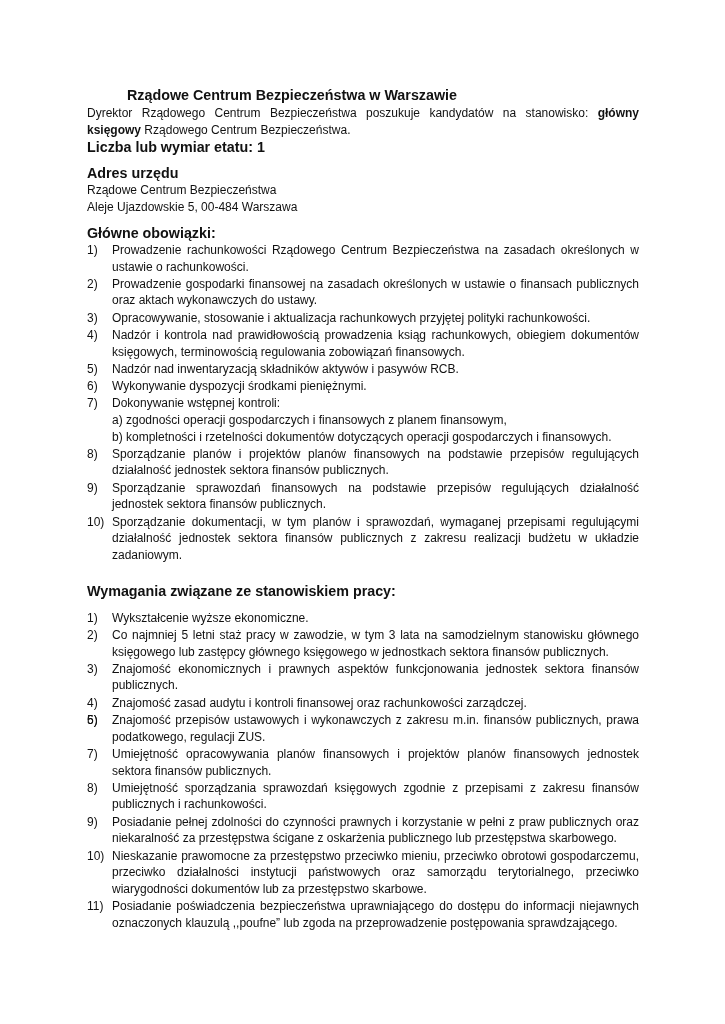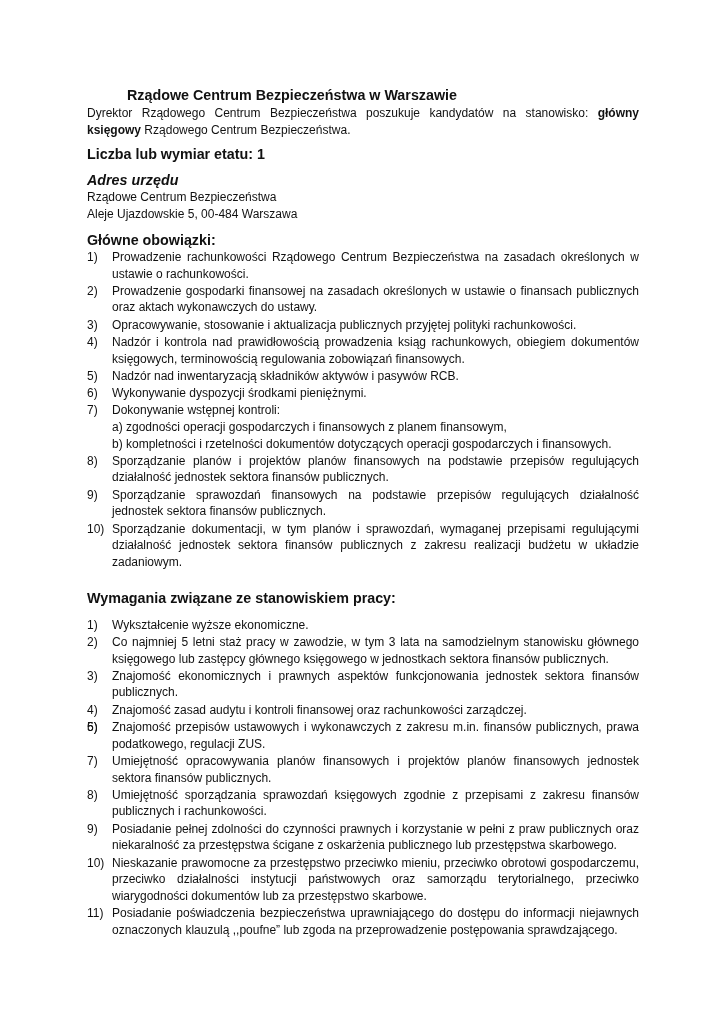--- a/index.html
+++ b/index.html
@@ -4,22 +4,22 @@
 <style>
   html, body { margin: 0; padding: 0; background: #ffffff; }
   body { width: 725px; height: 1024px; position: relative; overflow: hidden;
          font-family: "Liberation Sans", "DejaVu Sans", sans-serif; color: #111; }
   .page { position: absolute; left: 87px; top: 86px; width: 552px; font-size: 12px; line-height: 16.7px; }
   h1, h2 { margin: 0; font-weight: bold; color: #111; }
   h1 { font-size: 14.3px; line-height: 18px; margin-left: 40px; }
   h2 { font-size: 14.3px; line-height: 18px; }
   p { margin: 0; text-align: justify; }
   .intro { margin-top: 1px; }
-  .h-etat { margin-top: 7px; }
-  .h-adres { margin-top: 8px; font-style: italic; }
+  .h-etat { margin-top: 0; }
+  .h-adres { margin-top: 8px; }
   .h-obow { margin-top: 8px; }
   .h-wym { margin-top: 18px; }
   ol.list { list-style: none; margin: 0; padding: 0; }
   ol.list.req { margin-top: 10px; }
   ol.list > li { position: relative; padding-left: 25px; text-align: justify; margin-bottom: 0.5px; }
   ol.list > li .num { position: absolute; left: 0; top: 0; }
   ul.sub { list-style: none; margin: 0; padding: 0; }
   ul.sub > li { position: relative; padding-left: 14px; }
   ul.sub > li .sl { position: absolute; left: 0; top: 0; }
   b { font-weight: bold; }
@@ -35,21 +35,21 @@
   <h2 class="h-etat">Liczba lub wymiar etatu: 1</h2>
 
   <h2 class="h-adres">Adres urzędu</h2>
   <p>Rządowe Centrum Bezpieczeństwa</p>
   <p>Aleje Ujazdowskie 5, 00-484 Warszawa</p>
 
   <h2 class="h-obow">Główne obowiązki:</h2>
   <ol class="list duties">
     <li><span class="num">1)</span><span>Prowadzenie rachunkowości Rządowego Centrum Bezpieczeństwa na zasadach określonych w ustawie o rachunkowości.</span></li>
     <li><span class="num">2)</span><span>Prowadzenie gospodarki finansowej na zasadach określonych w ustawie o finansach publicznych oraz aktach wykonawczych do ustawy.</span></li>
-    <li><span class="num">3)</span><span>Opracowywanie, stosowanie i aktualizacja publicznych przyjętej polityki rachunkowości.</span></li>
+    <li><span class="num">3)</span><span>Opracowywanie, stosowanie i aktualizacja rachunkowych przyjętej polityki rachunkowości.</span></li>
     <li><span class="num">4)</span><span>Nadzór i kontrola nad prawidłowością prowadzenia ksiąg rachunkowych, obiegiem dokumentów księgowych, terminowością regulowania zobowiązań finansowych.</span></li>
     <li><span class="num">5)</span><span>Nadzór nad inwentaryzacją składników aktywów i pasywów RCB.</span></li>
     <li><span class="num">6)</span><span>Wykonywanie dyspozycji środkami pieniężnymi.</span></li>
     <li><span class="num">7)</span><span>Dokonywanie wstępnej kontroli:</span>
       <ul class="sub">
         <li><span class="sl">a)</span><span>zgodności operacji gospodarczych i finansowych z planem finansowym,</span></li>
         <li><span class="sl">b)</span><span>kompletności i rzetelności dokumentów dotyczących operacji gospodarczych i finansowych.</span></li>
       </ul>
     </li>
     <li><span class="num">8)</span><span>Sporządzanie planów i projektów planów finansowych na podstawie przepisów regulujących działalność jednostek sektora finansów publicznych.</span></li>

